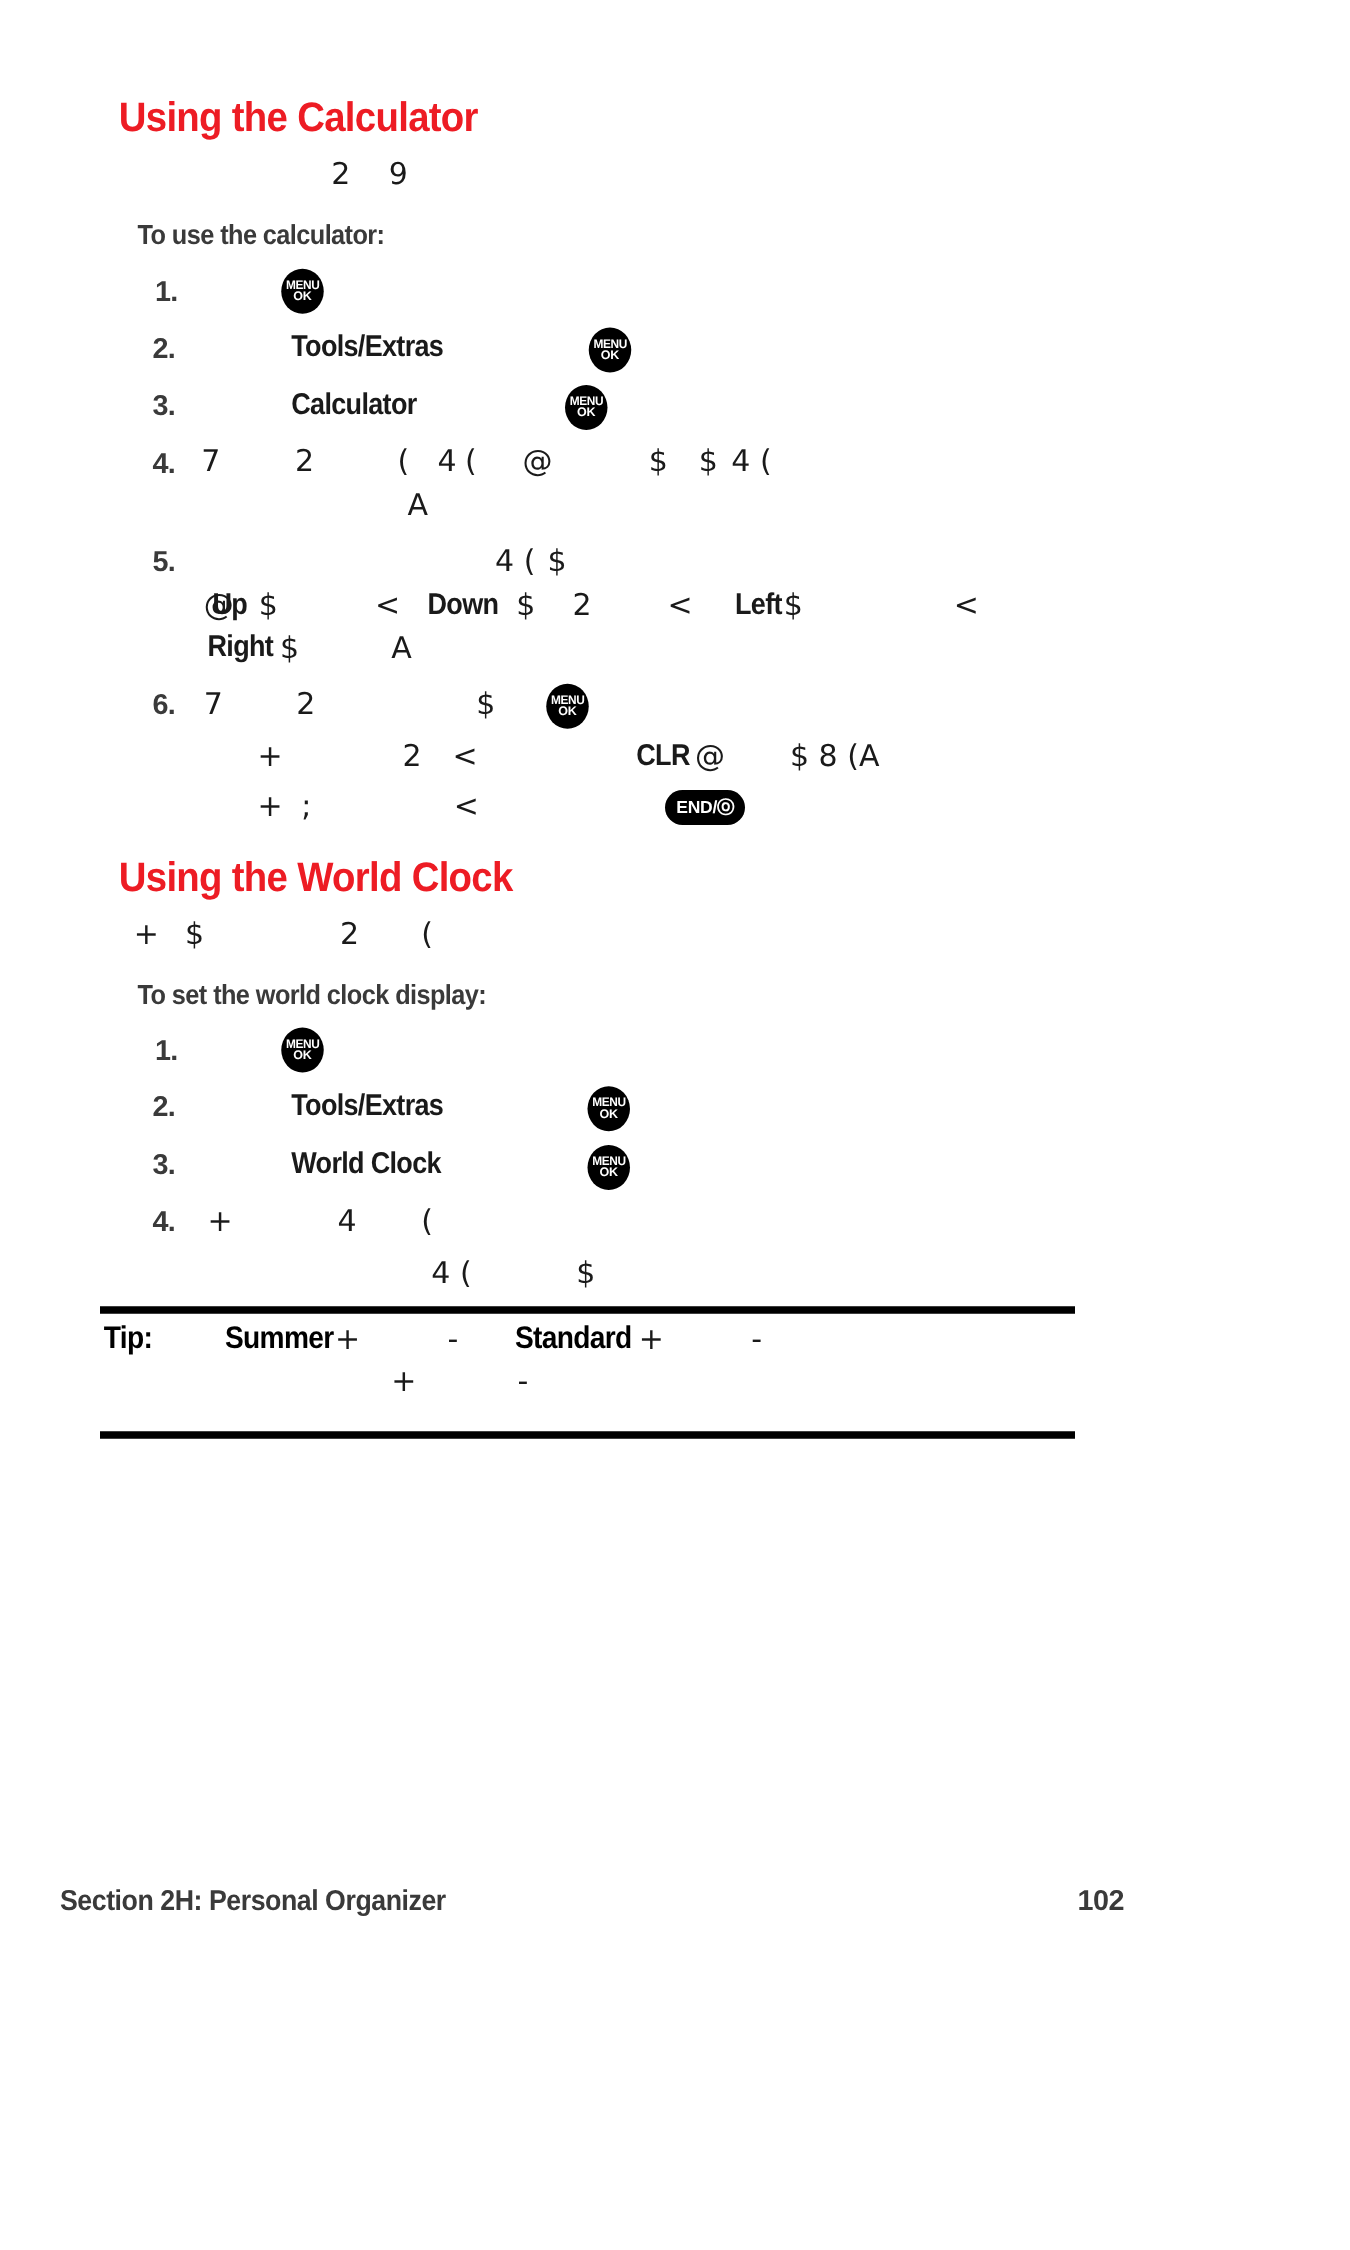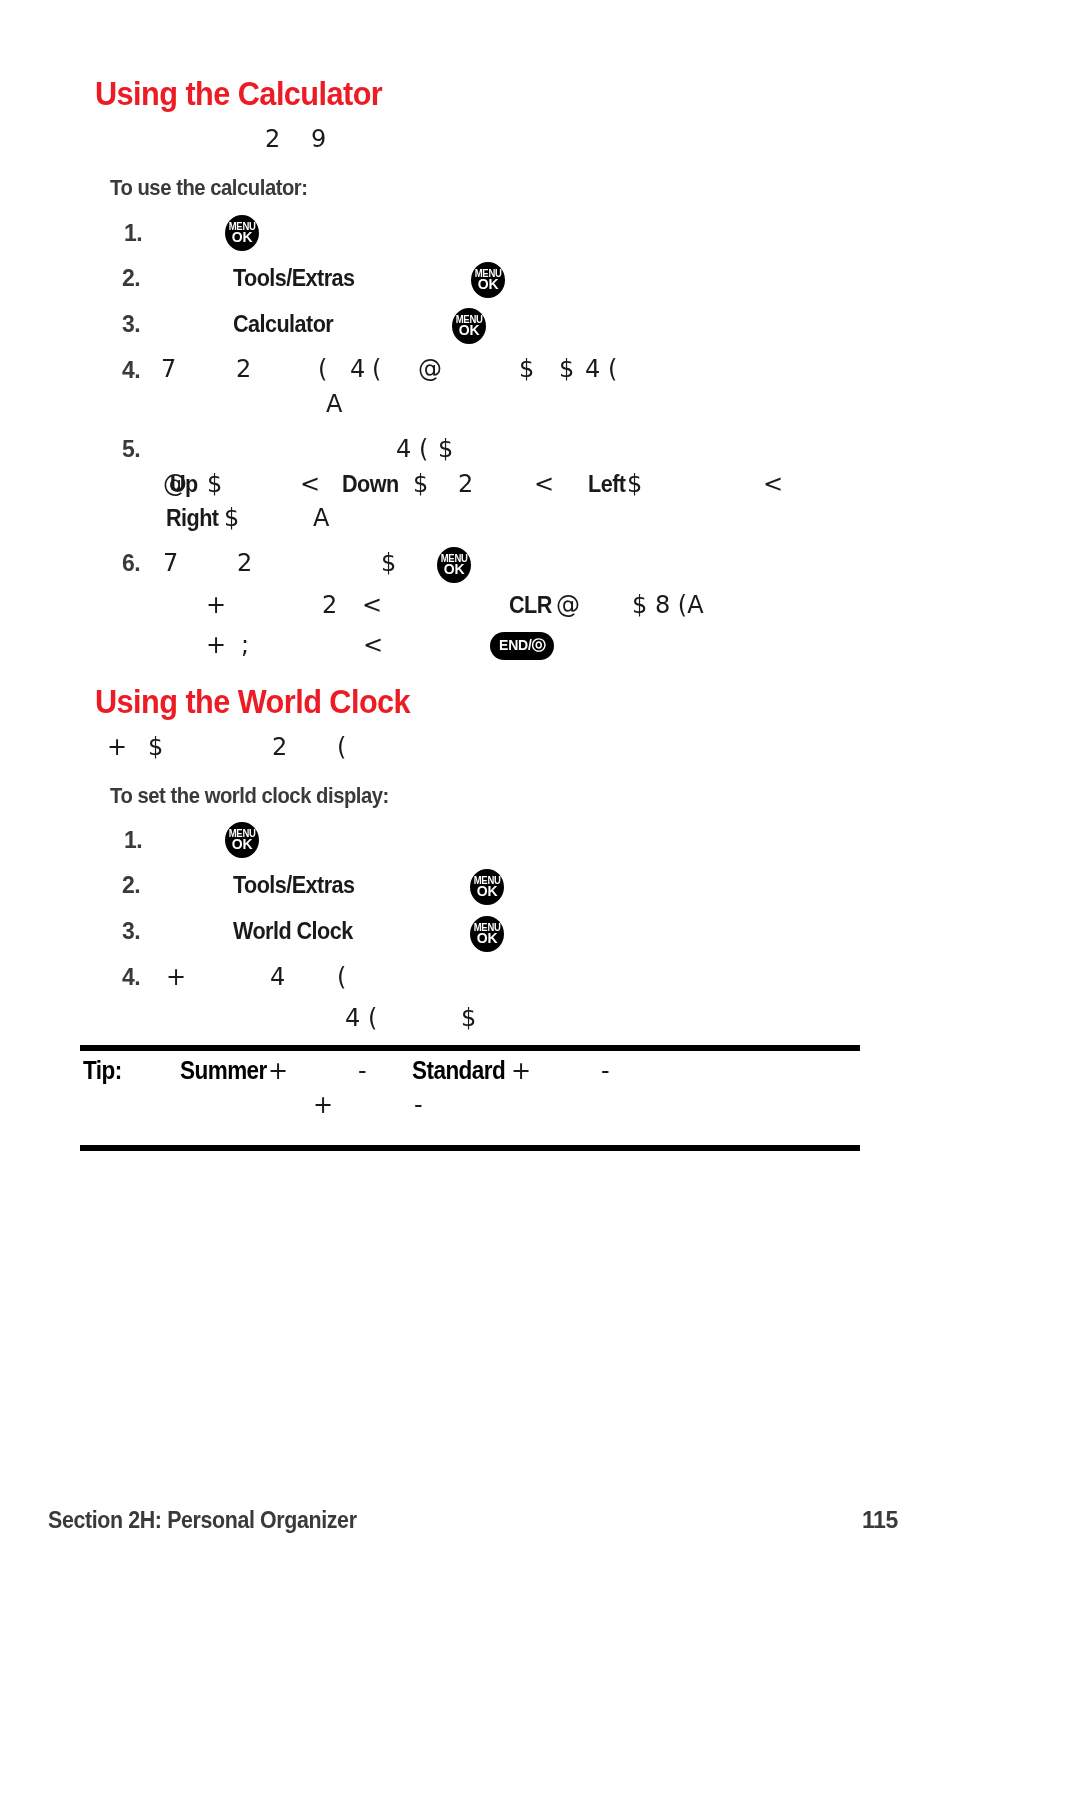--- a/index.html
+++ b/index.html
@@ -80,21 +80,21 @@
     color: #ffffff;
     display: flex;
     flex-direction: column;
     align-items: center;
     justify-content: center;
     line-height: 0.95;
     font-weight: bold;
     font-family: "Liberation Sans", sans-serif;
   }
   .key-menu .l1 { font-size: 10px; letter-spacing: -0.3px; transform: scaleX(0.95); }
-  .key-menu .l2 { font-size: 14px; letter-spacing: -0.2px; }
+  .key-menu .l2 { font-size: 10px; letter-spacing: -0.2px; }
 
   .key-end {
     position: absolute;
     height: 28px;
     padding: 0 9px;
     border-radius: 14px;
     background: #000000;
     color: #ffffff;
     display: flex;
     align-items: center;
@@ -210,21 +210,21 @@
   <div class="run plain" style="left:206px; top:593px;">+</div>
   <div class="run plain" style="left:322px; top:593px;">2</div>
   <div class="run plain" style="left:362px; top:593px;">&lt;</div>
   <div class="run bold" style="left:509px; top:593px; font-size:24px;">CLR</div>
   <div class="run plain" style="left:556px; top:593px;">@</div>
   <div class="run plain" style="left:632px; top:593px;">$ 8 (A</div>
 
   <div class="run plain" style="left:206px; top:633px;">+</div>
   <div class="run plain" style="left:241px; top:633px;">;</div>
   <div class="run plain" style="left:363px; top:633px;">&lt;</div>
-  <div class="key-end" style="left:490px; top:632px;">
+  <div class="key-end" style="left:532px; top:632px;">
     <span>END/ⓞ</span>
   </div>
 
   <div class="section-heading" style="left:95px; top:683px;">Using the World Clock</div>
 
   <div class="run plain" style="left:107px; top:735px;">+</div>
   <div class="run plain" style="left:148px; top:735px;">$</div>
   <div class="run plain" style="left:272px; top:735px;">2</div>
   <div class="run plain" style="left:337px; top:735px;">(</div>
 
@@ -268,15 +268,15 @@
   <div class="run bold" style="left:412px; top:1058px; font-size:25px; color:#000;">Standard</div>
   <div class="run plain" style="left:511px; top:1059px;">+</div>
   <div class="run plain" style="left:601px; top:1059px;">-</div>
 
   <div class="run plain" style="left:313px; top:1093px;">+</div>
   <div class="run plain" style="left:414px; top:1093px;">-</div>
 
   <div class="rule" style="left:80px; top:1145px; width:780px;"></div>
 
   <div class="footer-left" style="left:48px; top:1507px;">Section 2H: Personal Organizer</div>
-  <div class="footer-right" style="left:862px; top:1507px;">115</div>
+  <div class="footer-right" style="left:862px; top:1507px;">102</div>
 
 </div>
 
 </body></html>

